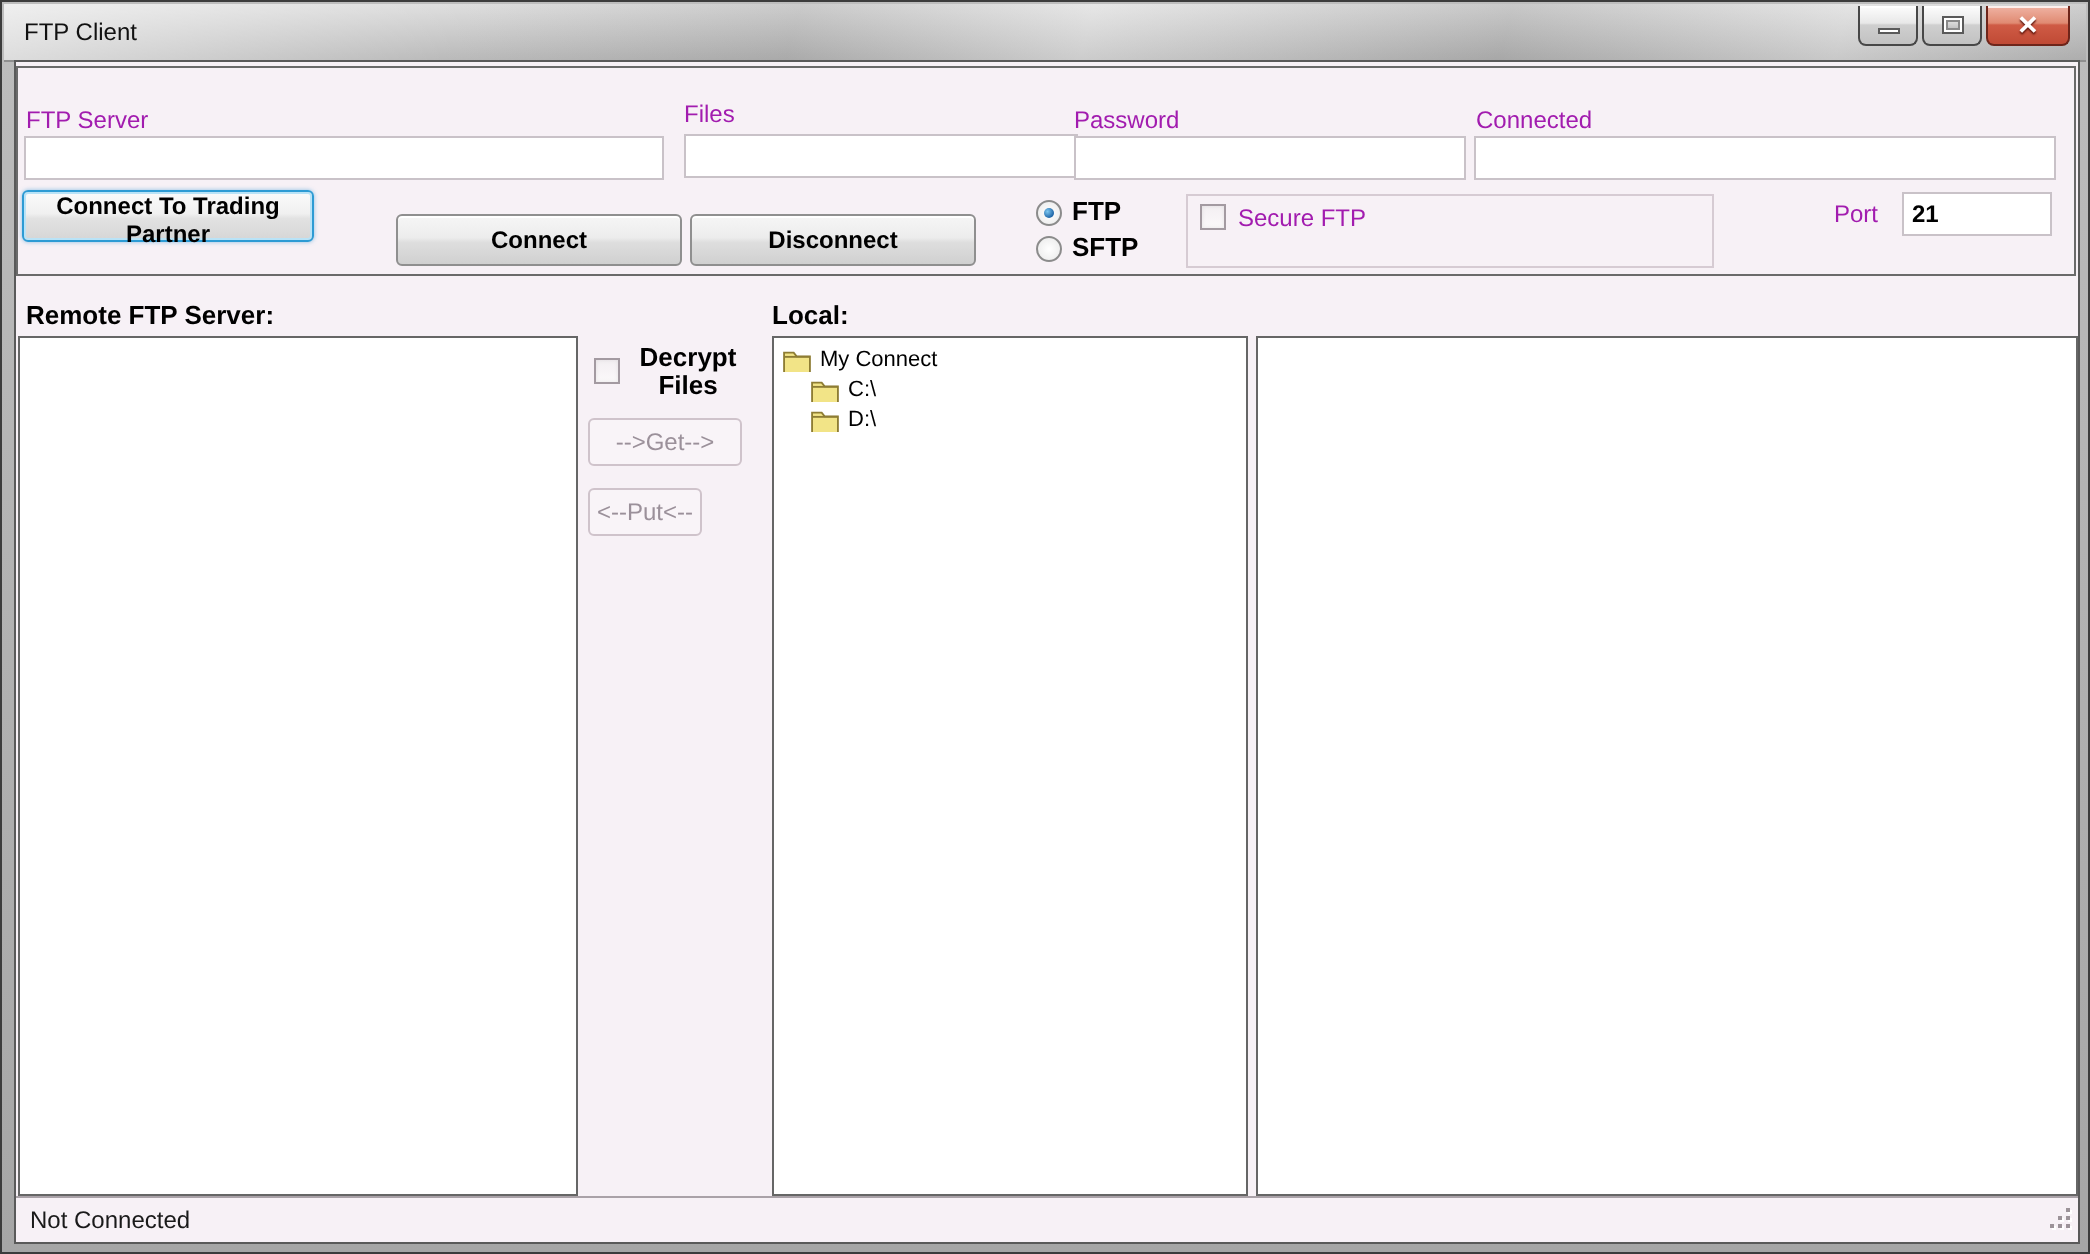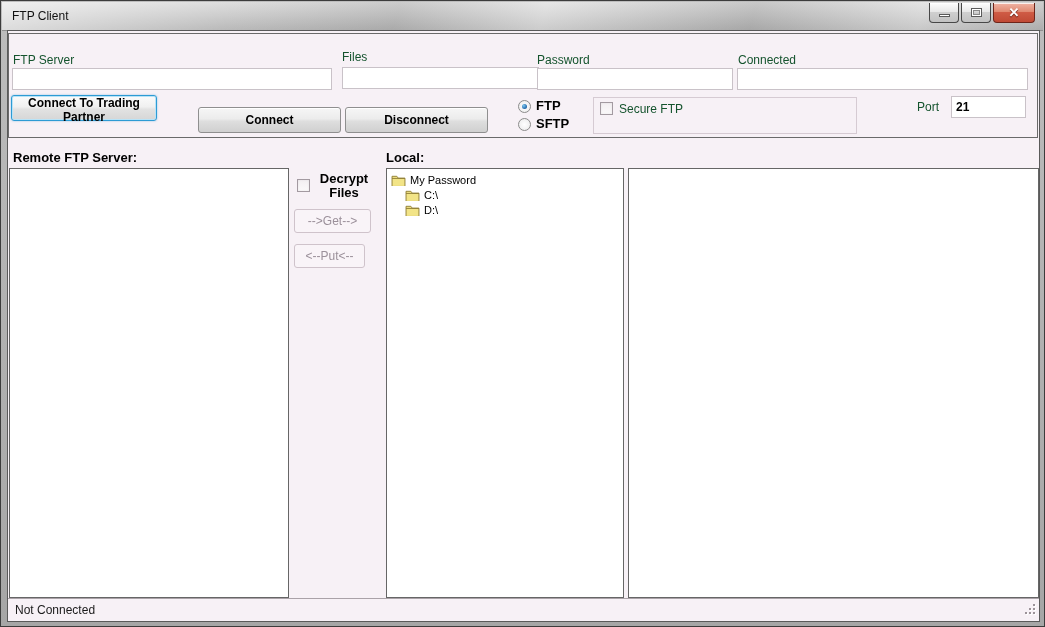--- a/index.html
+++ b/index.html
@@ -52,21 +52,21 @@
   .client {
     position:absolute; left:6px; top:29px; width:1033px; height:592px;
     background:#f7f1f6; border:1px solid #5a5a5a;
   }
 
   
   .conn-panel {
     position:absolute; left:0px; top:2px; width:1030px; height:105px;
     border:1px solid #6a6a6a; background:#f7f1f6;
   }
-  .flabel { position:absolute; font-size:12px; color:#14532d; white-space:nowrap; }
+  .flabel { position:absolute; font-size:12px; color:#a21caf; white-space:nowrap; }
   .tbox {
     position:absolute; height:22px; border:1px solid #c9c2c8; background:#fff;
     font-family:"Liberation Sans",sans-serif; font-size:12px; padding:0 4px; outline:none;
   }
 
   .btn {
     position:absolute; height:26px; border:1px solid #8f8f8f; border-radius:3px;
     background: linear-gradient(180deg,#f6f6f6,#ececec 45%,#dedede 55%,#d0d0d0);
     box-shadow: inset 0 1px 0 #fff;
     font-family:"Liberation Sans",sans-serif; font-weight:bold; font-size:12px;
@@ -165,32 +165,32 @@
       <span class="flabel" style="left:908px; top:66px;">Port</span>
       <input class="tbox" style="left: 942px; top: 62px; width: 75px; font-weight: bold;" value="21">
     </div>
 
     <span class="section-label" style="left:5px; top:119px;">Remote FTP Server:</span>
     <div class="whitebox" style="left:1px; top:137px; width:280px; height:430px;"></div>
 
     <span class="checkbox" style="left:289px; top:148px;"></span>
     <span class="decrypt-label" style="left:303px; top:141px;">Decrypt Files</span>
     <button class="btn disabled" style="left:286px; top:178px; width:77px;">--&gt;Get--&gt;</button>
-    <button class="btn disabled" style="left:286px; top:213px; width:71px;text-align:center;">&lt;--Put&lt;--</button>
+    <button class="btn disabled" style="left:286px; top:213px; width:57px;text-align:center;">&lt;--Put&lt;--</button>
 
     <span class="section-label" style="left:378px; top:119px;">Local:</span>
     <div class="whitebox tree" style="left:378px; top:137px; width:238px; height:430px;">
       <div class="tree-item lvl0">
         <span class="ticon">
           <svg width="15" height="12" viewBox="0 0 16 13">
               <path d="M1 2.5 h5.2 l1.6 2 H15 v9 H1 z" fill="#F2E487" stroke="#8E7D33" stroke-width="1"></path>
               <path d="M1 4.8 H15" stroke="#8E7D33" stroke-width="1" fill="none"></path>
             </svg>
         </span>
-        <span>My Password</span>
+        <span>My Connect</span>
       </div>
       <div class="tree-item lvl1">
         <span class="ticon">
           <svg width="15" height="12" viewBox="0 0 16 13">
               <path d="M1 2.5 h5.2 l1.6 2 H15 v9 H1 z" fill="#F2E487" stroke="#8E7D33" stroke-width="1"></path>
               <path d="M1 4.8 H15" stroke="#8E7D33" stroke-width="1" fill="none"></path>
             </svg>
         </span>
         <span>C:\</span>
       </div>

